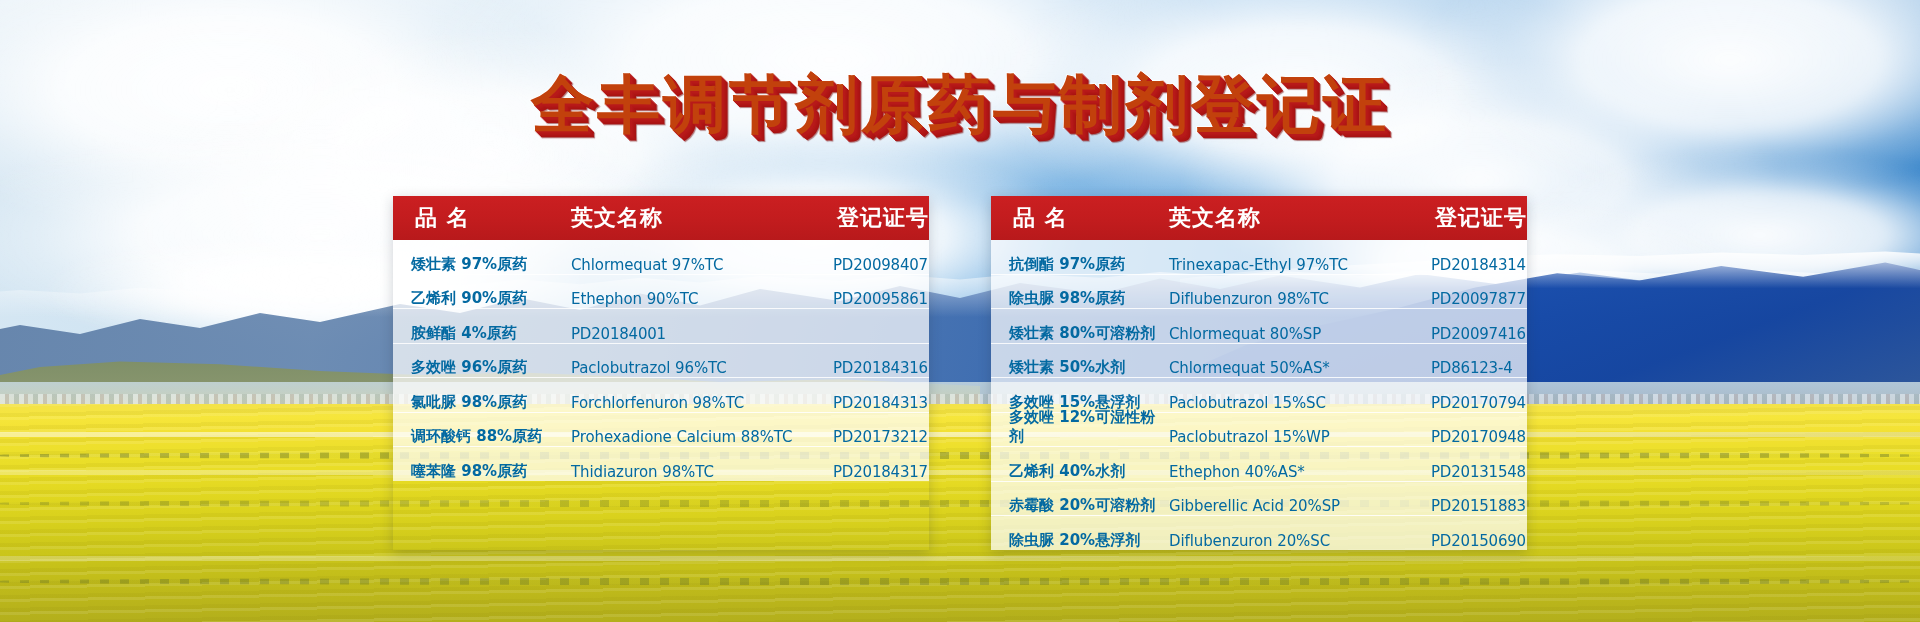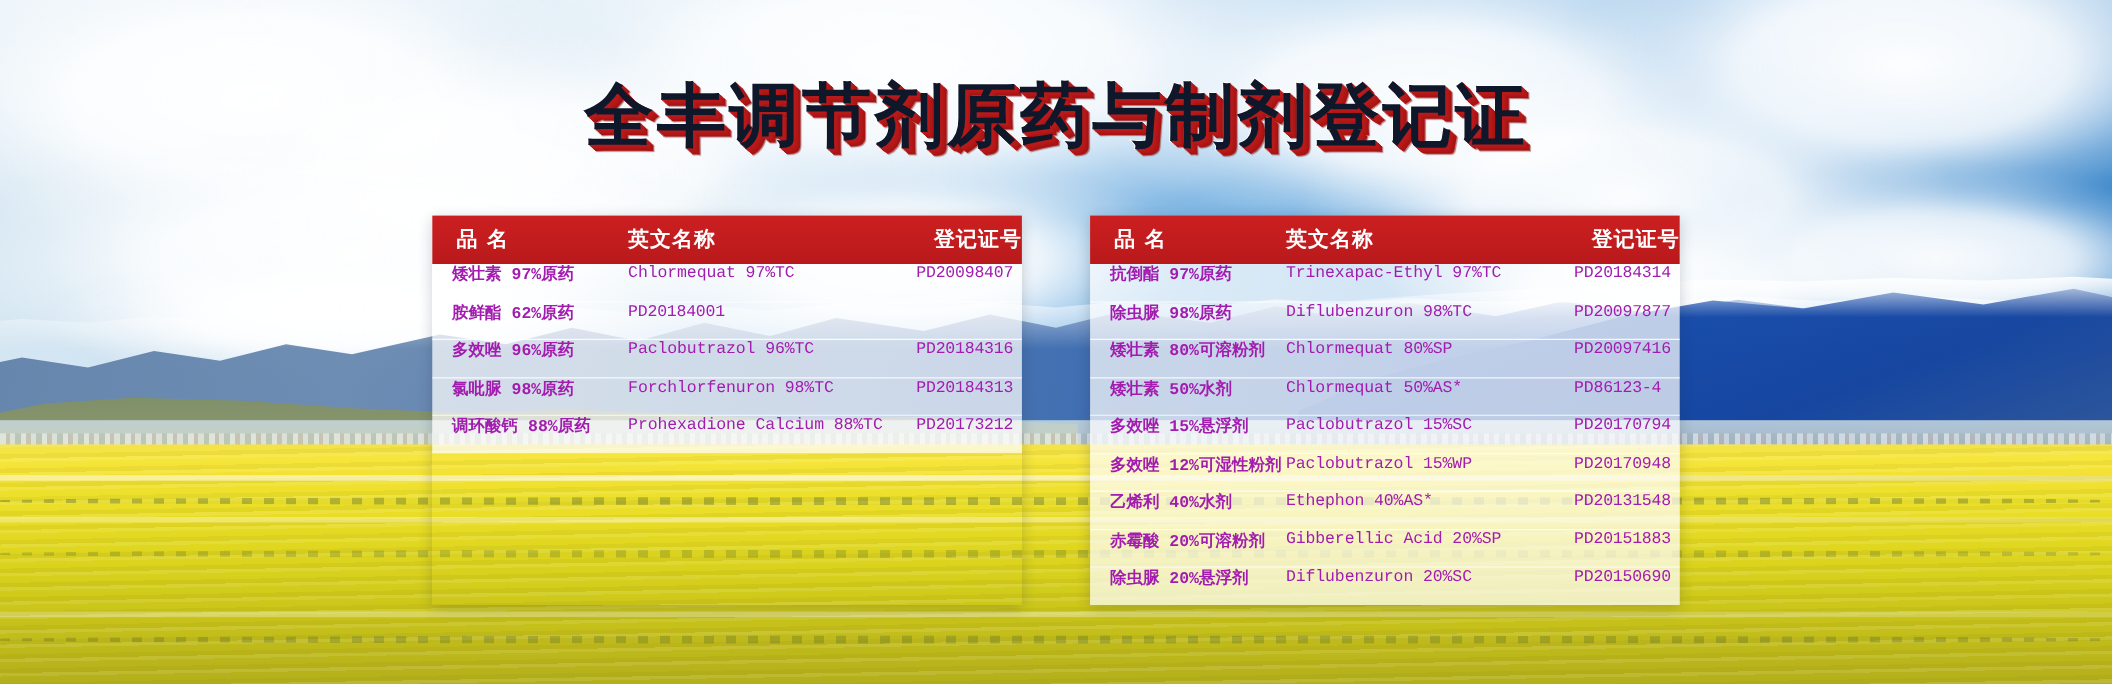--- a/index.html
+++ b/index.html
@@ -163,21 +163,21 @@
     position: absolute;
     left: 0; top: 62px; width: 1920px;
     text-align: center;
   }
   .title {
     display: inline-block;
     font-family: "DejaVu Sans", "Liberation Sans", sans-serif;
     font-weight: bold;
     font-size: 63px;
     letter-spacing: 3px;
-    color: #0f172a;
+    color: #c2410c;
     -webkit-text-stroke: 1.5px #ffffff;
     paint-order: stroke fill;
     text-shadow:
       1px 1px 0 #b81a1a, 2px 2px 0 #b81a1a, 3px 3px 0 #b41818,
       4px 4px 0 #b01616, 5px 5px 0 #ac1414, 6px 6px 0 #a81313,
       7px 7px 1px rgba(120,14,14,0.55);
     white-space: nowrap;
   }
 
   
@@ -193,35 +193,34 @@
     width: 536px;
     box-shadow: 0 3px 12px rgba(30,40,60,0.22);
   }
   .t-head {
     display: flex;
     align-items: center;
     height: 44px;
     background: linear-gradient(180deg, #cb1f21 0%, #c21c1e 55%, #b8191b 100%);
     color: #ffffff;
     font-weight: bold;
-    font-size: 19px;
+    font-size: 22px;
     letter-spacing: 1px;
   }
   .t-body {
     background: rgba(255,255,255,0.70);
   }
   .t-row {
     display: flex;
-    align-items: flex-start;
+    align-items: flex-end;
     height: 33.5px;
     font-size: 15px;
-    color: #a21caf;
+    color: #0369a1;
     border-bottom: 1px solid rgba(255,255,255,0.85);
     background: rgba(255,255,255,0.06);
-    font-family: Liberation Mono, monospace;
   }
   .t-row:last-child { border-bottom: none; }
 
   .c-name  { width: 178px; padding-left: 18px; box-sizing: border-box; }
   .c-eng   { width: 262px; box-sizing: border-box; }
   .c-reg   { width: 96px; box-sizing: border-box; text-align: left; }
 
   .t-head .c-name { padding-left: 22px; }
   .t-head .c-reg  { text-align: right; }
 
@@ -278,37 +277,47 @@
         <div class="c-eng">英文名称</div>
         <div class="c-reg">登记证号</div>
       </div>
       <div class="t-body">
         <div class="t-row">
           <div class="c-name cn">矮壮素 97%原药</div>
           <div class="c-eng eng">Chlormequat 97%TC</div>
           <div class="c-reg reg">PD20098407</div>
         </div>
         <div class="t-row">
-          <div class="c-name cn">胺鲜酯 62%原药</div>
+          <div class="c-name cn">乙烯利 90%原药</div>
+          <div class="c-eng eng">Ethephon 90%TC</div>
+          <div class="c-reg reg">PD20095861</div>
+        </div>
+        <div class="t-row">
+          <div class="c-name cn">胺鲜酯 4%原药</div>
           <div class="c-reg reg">PD20184001</div>
         </div>
         <div class="t-row">
           <div class="c-name cn">多效唑 96%原药</div>
           <div class="c-eng eng">Paclobutrazol 96%TC</div>
           <div class="c-reg reg">PD20184316</div>
         </div>
         <div class="t-row">
           <div class="c-name cn">氯吡脲 98%原药</div>
           <div class="c-eng eng">Forchlorfenuron 98%TC</div>
           <div class="c-reg reg">PD20184313</div>
         </div>
         <div class="t-row">
           <div class="c-name cn">调环酸钙 88%原药</div>
           <div class="c-eng eng">Prohexadione Calcium 88%TC</div>
           <div class="c-reg reg">PD20173212</div>
+        </div>
+        <div class="t-row">
+          <div class="c-name cn">噻苯隆 98%原药</div>
+          <div class="c-eng eng">Thidiazuron 98%TC</div>
+          <div class="c-reg reg">PD20184317</div>
         </div>
       </div>
     </div>
 
     <div class="table-card">
       <div class="t-head">
         <div class="c-name">品 名</div>
         <div class="c-eng">英文名称</div>
         <div class="c-reg">登记证号</div>
       </div>

